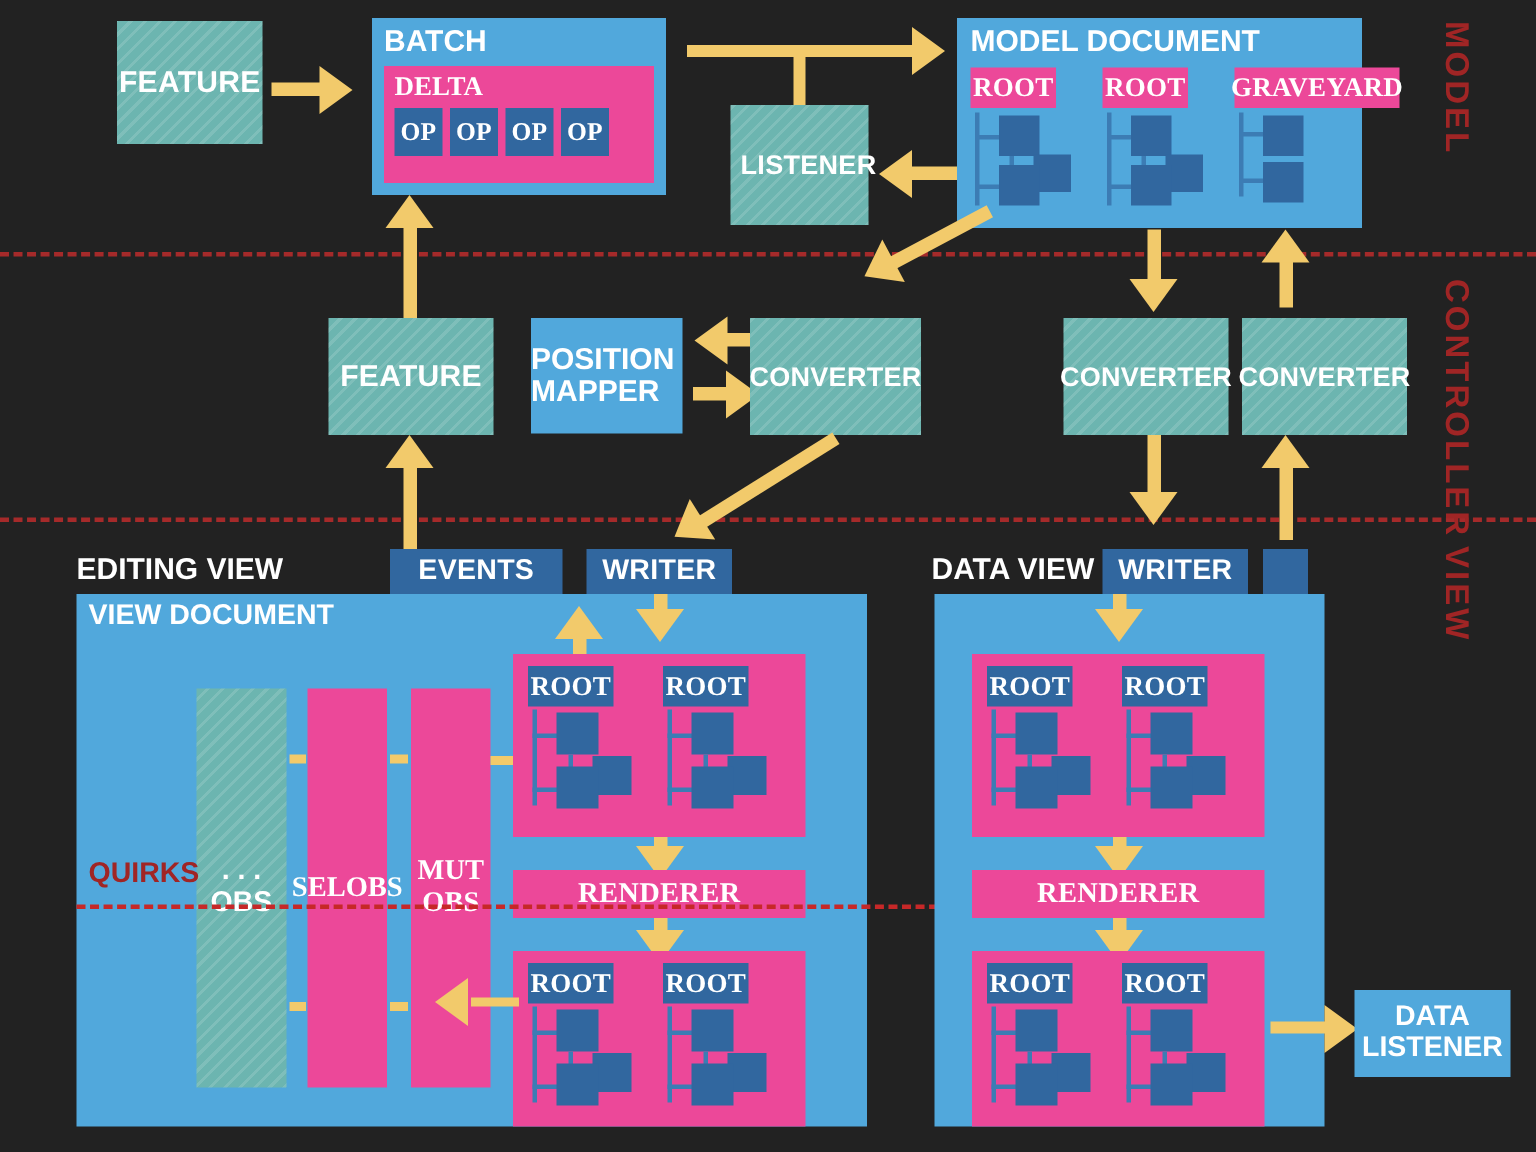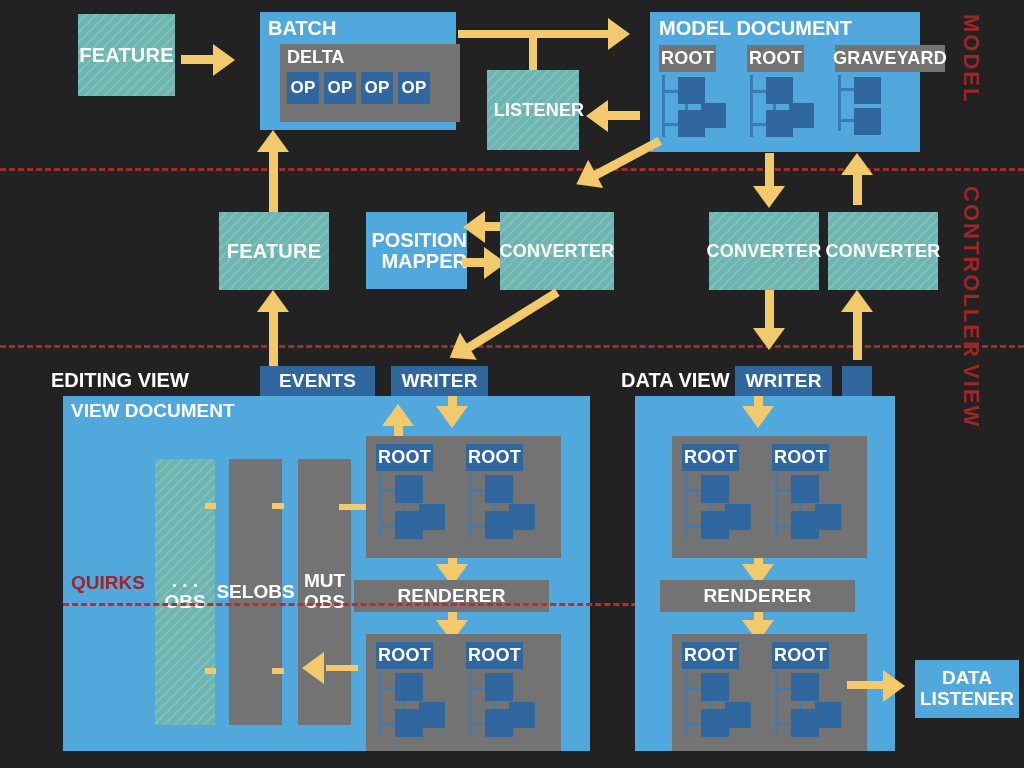--- a/index.html
+++ b/index.html
@@ -1,31 +1,31 @@
 <!DOCTYPE html>
 <html><head>
 <meta charset="utf-8">
 <style>
   html,body{margin:0;padding:0;background:#222222;}
   body{width:1024px;height:768px;overflow:hidden;
        font-family:"Liberation Sans","DejaVu Sans",sans-serif;}
   #stage{position:relative;width:1024px;height:768px;background:#222222;}
 
-  .abs{position:absolute;box-sizing:border-box;margin-left:12px;}
+  .abs{position:absolute;box-sizing:border-box;}
 
   
   .box{position:absolute;box-sizing:border-box;display:flex;align-items:center;
        justify-content:center;color:#ffffff;font-weight:700;letter-spacing:.2px;
        text-align:center;line-height:1.02;}
 
   .teal{background:#6CB5B0;
         background-image:repeating-linear-gradient(-45deg,
            rgba(255,255,255,.13) 0 2px, rgba(255,255,255,0) 2px 7px);}
   .blue-l{background:#51A8DC;}
-  .blue-m{background:#737373;}
+  .blue-m{background:#ec4899;font-family:Liberation Serif, serif;}
   .blue-d{background:#31679F;}
 
   .lbl-tl{position:absolute;color:#fff;font-weight:700;}
 
   
   .tree{position:absolute;}
   .tnode{position:absolute;background:#31679F;}
   .tline{position:absolute;background:#3C7CB4;}
 
   
@@ -152,21 +152,21 @@
   </div>
 
   <div class="box teal" style="left:219px;top:212px;width:110px;height:78px;font-size:20px;">FEATURE</div>
 
   <div class="ar" style="left:262px;top:290px;">
     <div class="shaft" style="left:7px;top:20px;width:9px;height:70px;"></div>
     <div class="head h-u" style="left:-5px;top:0;"></div>
   </div>
 
   <div class="blue-l abs" style="left:354px;top:212px;width:101px;height:77px;display:flex;flex-direction:column;
-              align-items:flex-end;justify-content:center;color:#fff;font-weight:700;font-size:20px;line-height:1.05;">
+              align-items:flex-start;justify-content:center;color:#fff;font-weight:700;font-size:20px;line-height:1.05;">
     <span>POSITION</span>
     <span>MAPPER</span>
   </div>
 
   <div class="ar" style="left:462px;top:212px;">
     <div class="shaft" style="left:22px;top:10px;width:24px;height:9px;"></div>
     <div class="head h-l" style="left:1px;top:-1px;"></div>
   </div>
   <div class="ar" style="left:462px;top:248px;">
     <div class="shaft" style="left:0;top:10px;width:24px;height:9px;"></div>

